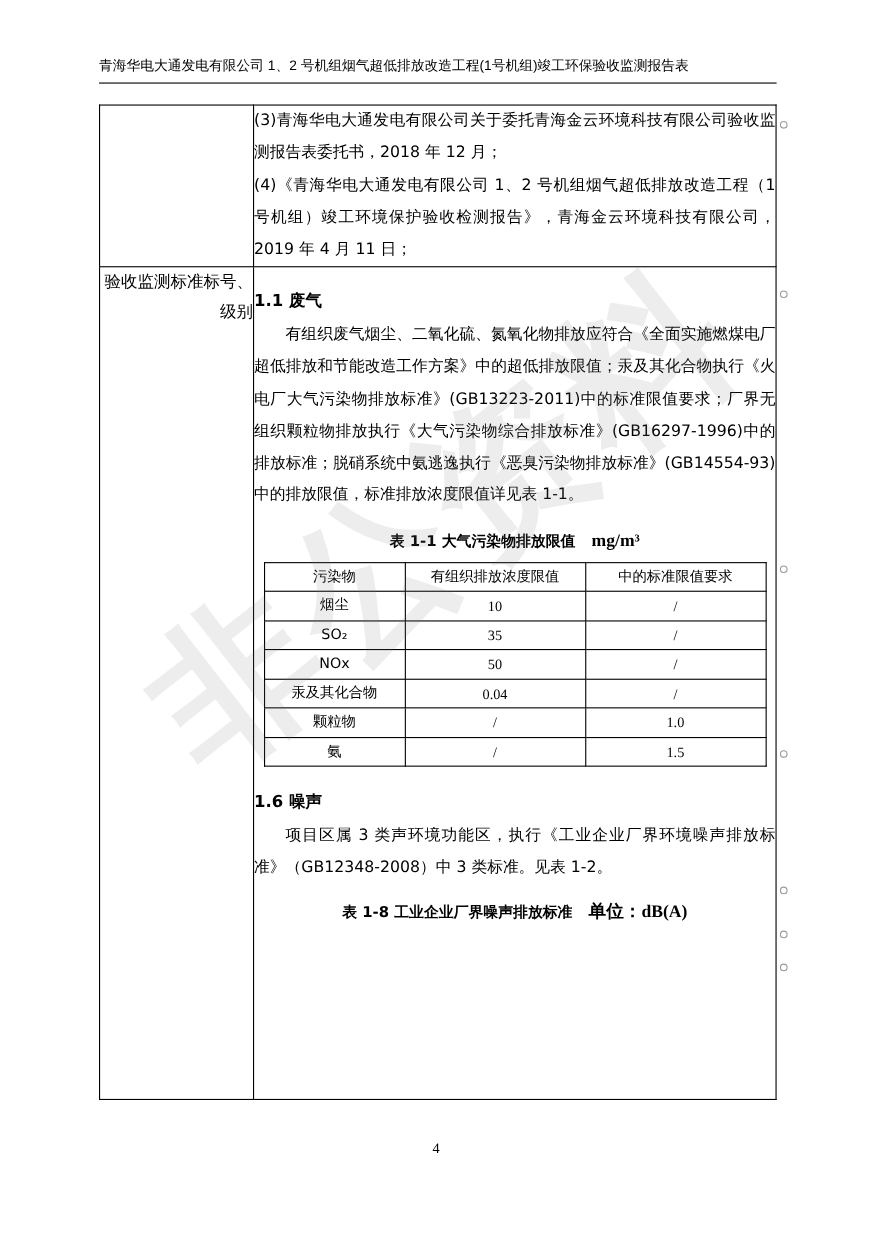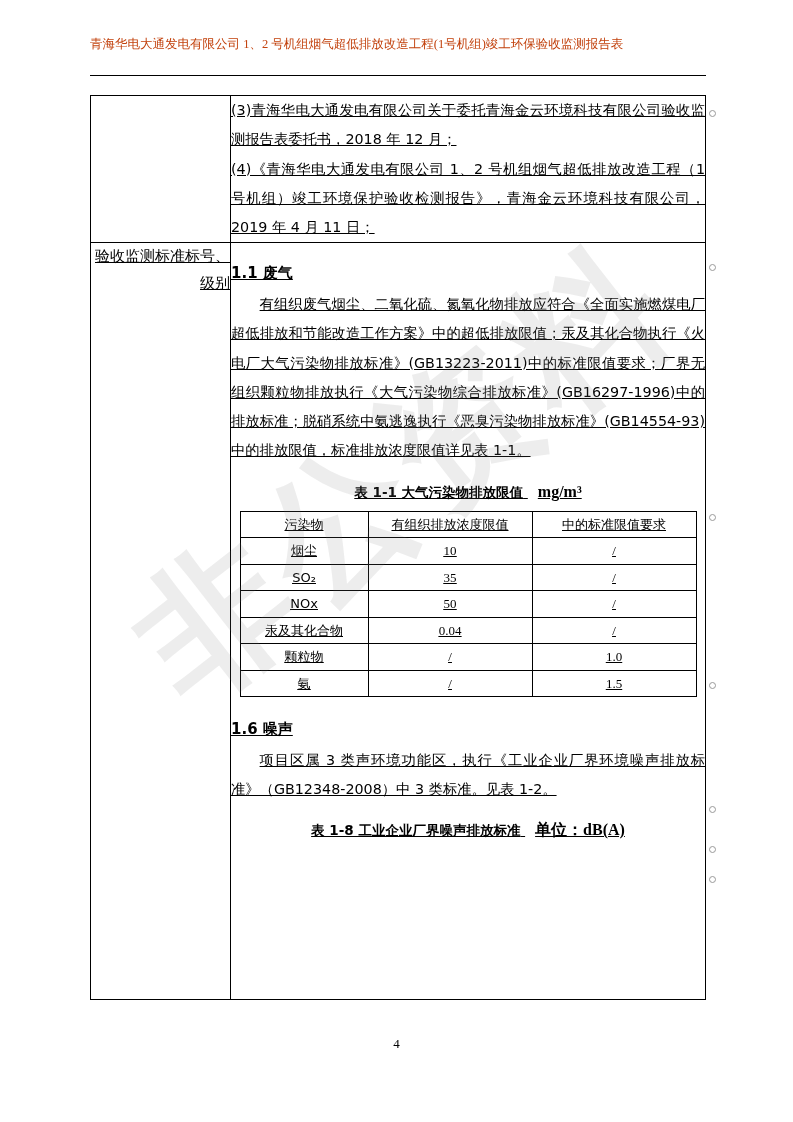--- a/index.html
+++ b/index.html
@@ -31,26 +31,26 @@
     font-weight: bold;
     color: #7a7a7a;
     letter-spacing: 6px;
     transform: rotate(-38deg);
     white-space: nowrap;
     line-height: 1.1;
   }
   .header {
     position: absolute;
     left: 90px;
-    top: 36px;
+    top: 52px;
     width: 620px;
     font-size: 12.5px;
-    font-family: Liberation Serif, serif;
+    font-family: Liberation Sans, sans-serif;
     letter-spacing: 0px;
-    color: #c2410c;
+    color: #000000;
     white-space: nowrap;
   }
   .header-rule {
     position: absolute;
     left: 90px;
     top: 75px;
     width: 616px;
     border-top: 1px solid #000;
   }
   .doc-table {
@@ -58,21 +58,20 @@
     left: 90px;
     top: 95px;
     width: 616px;
     border-collapse: collapse;
     table-layout: fixed;
   }
   .doc-table td {
     border: 1px solid #000;
     vertical-align: top;
     padding: 0;
-    text-decoration: underline;
   }
   .col-label { width: 140px; }
   .label-cell {
     text-align: right;
     vertical-align: middle;
     font-size: 15px;
     font-family: "DejaVu Sans", sans-serif;
     line-height: 1.8;
     padding: 4px 10px;
   }

